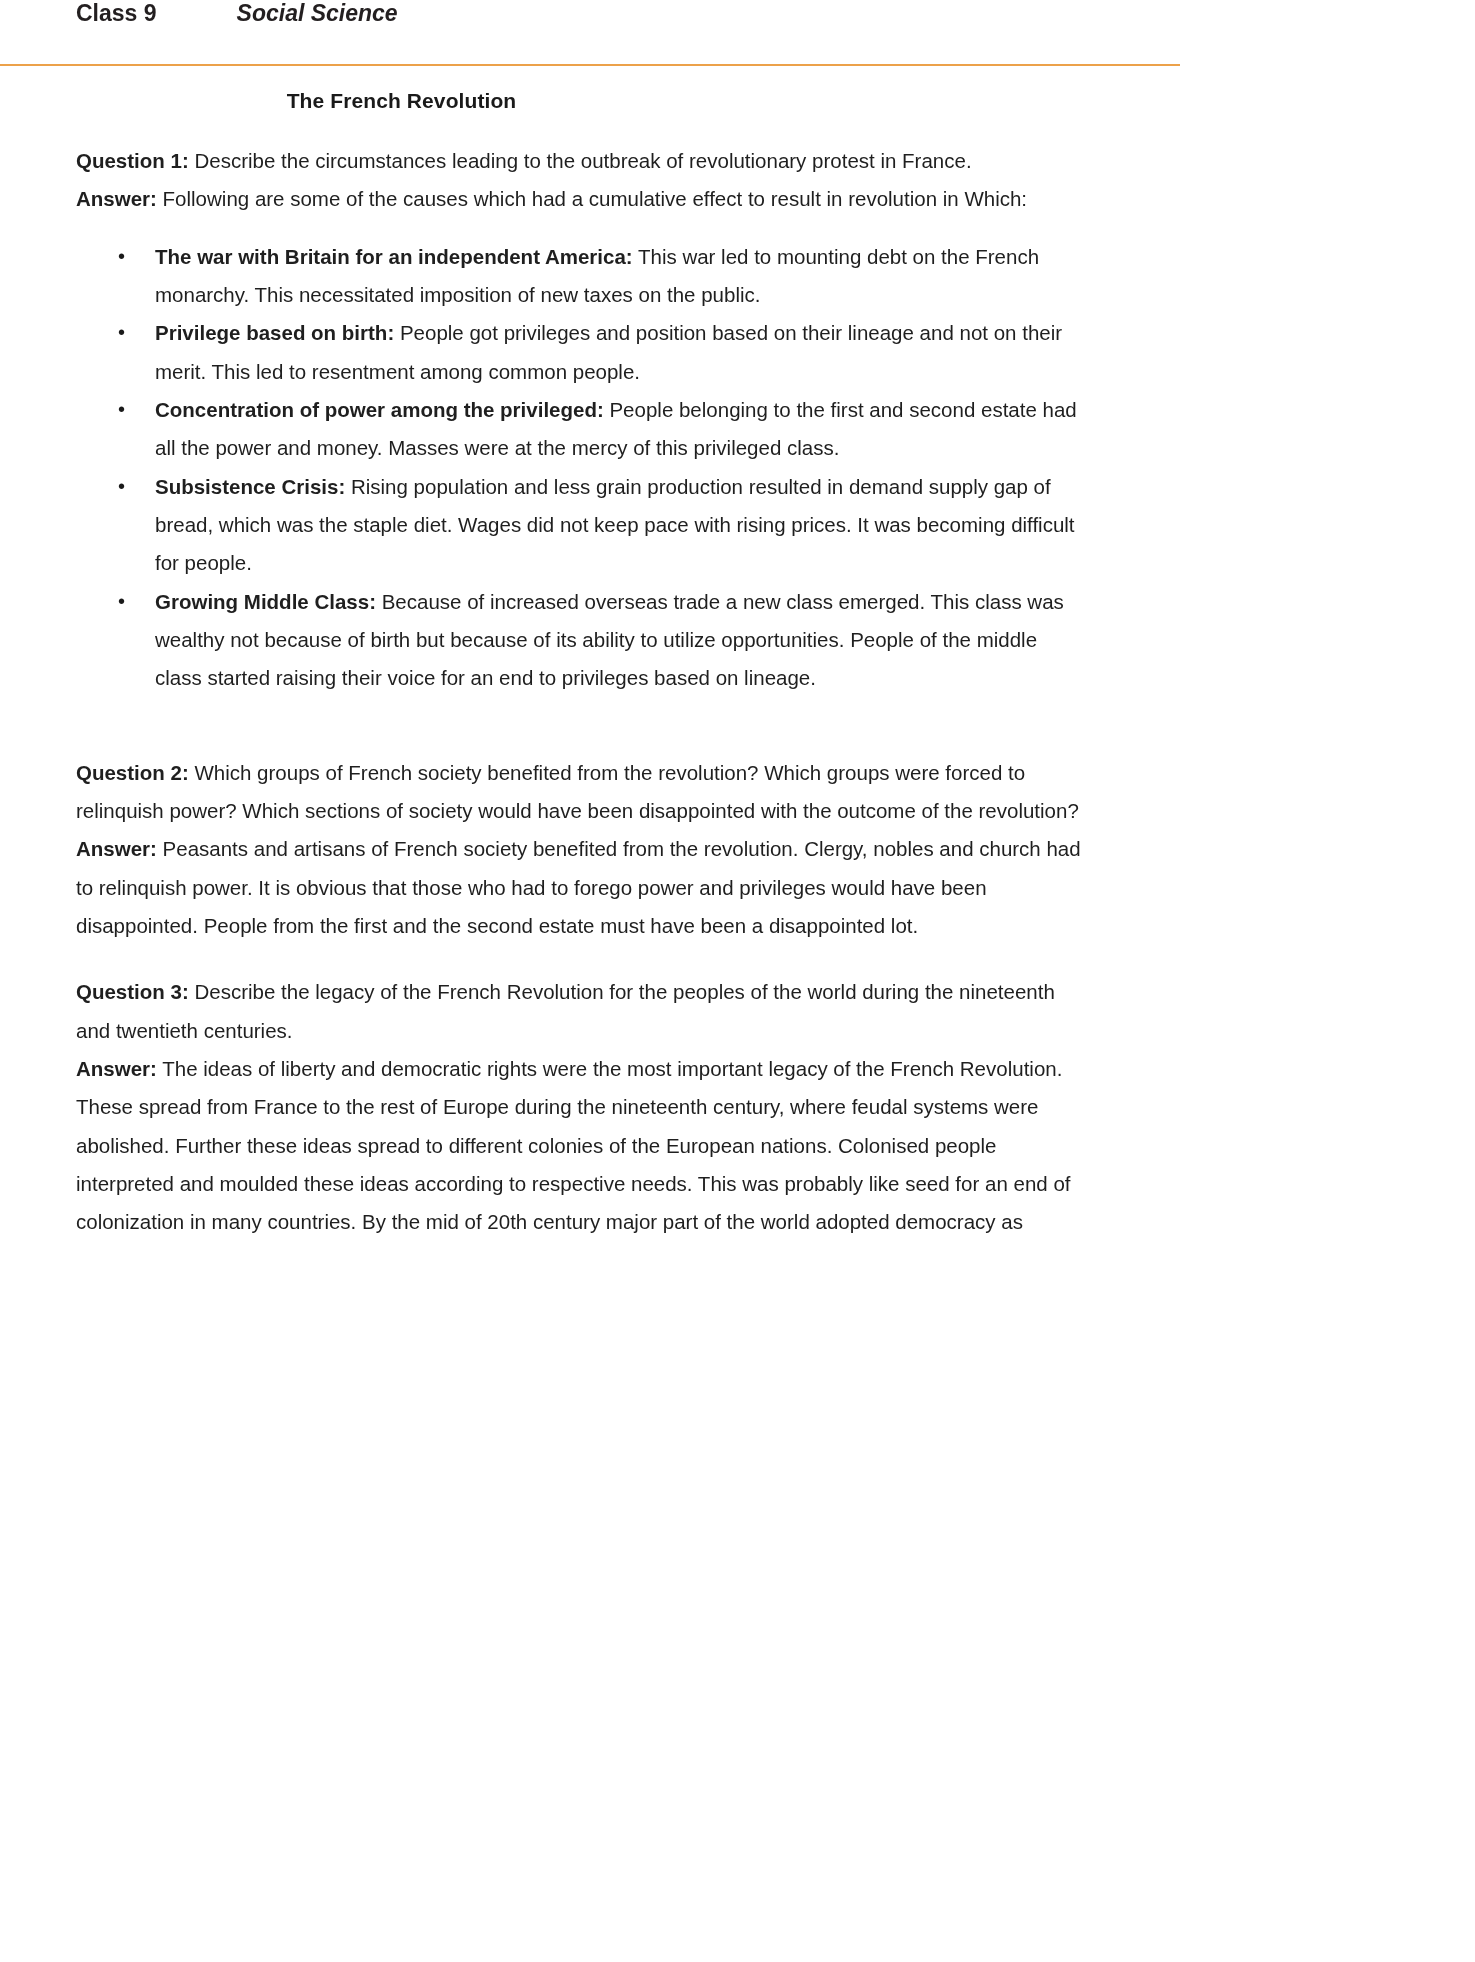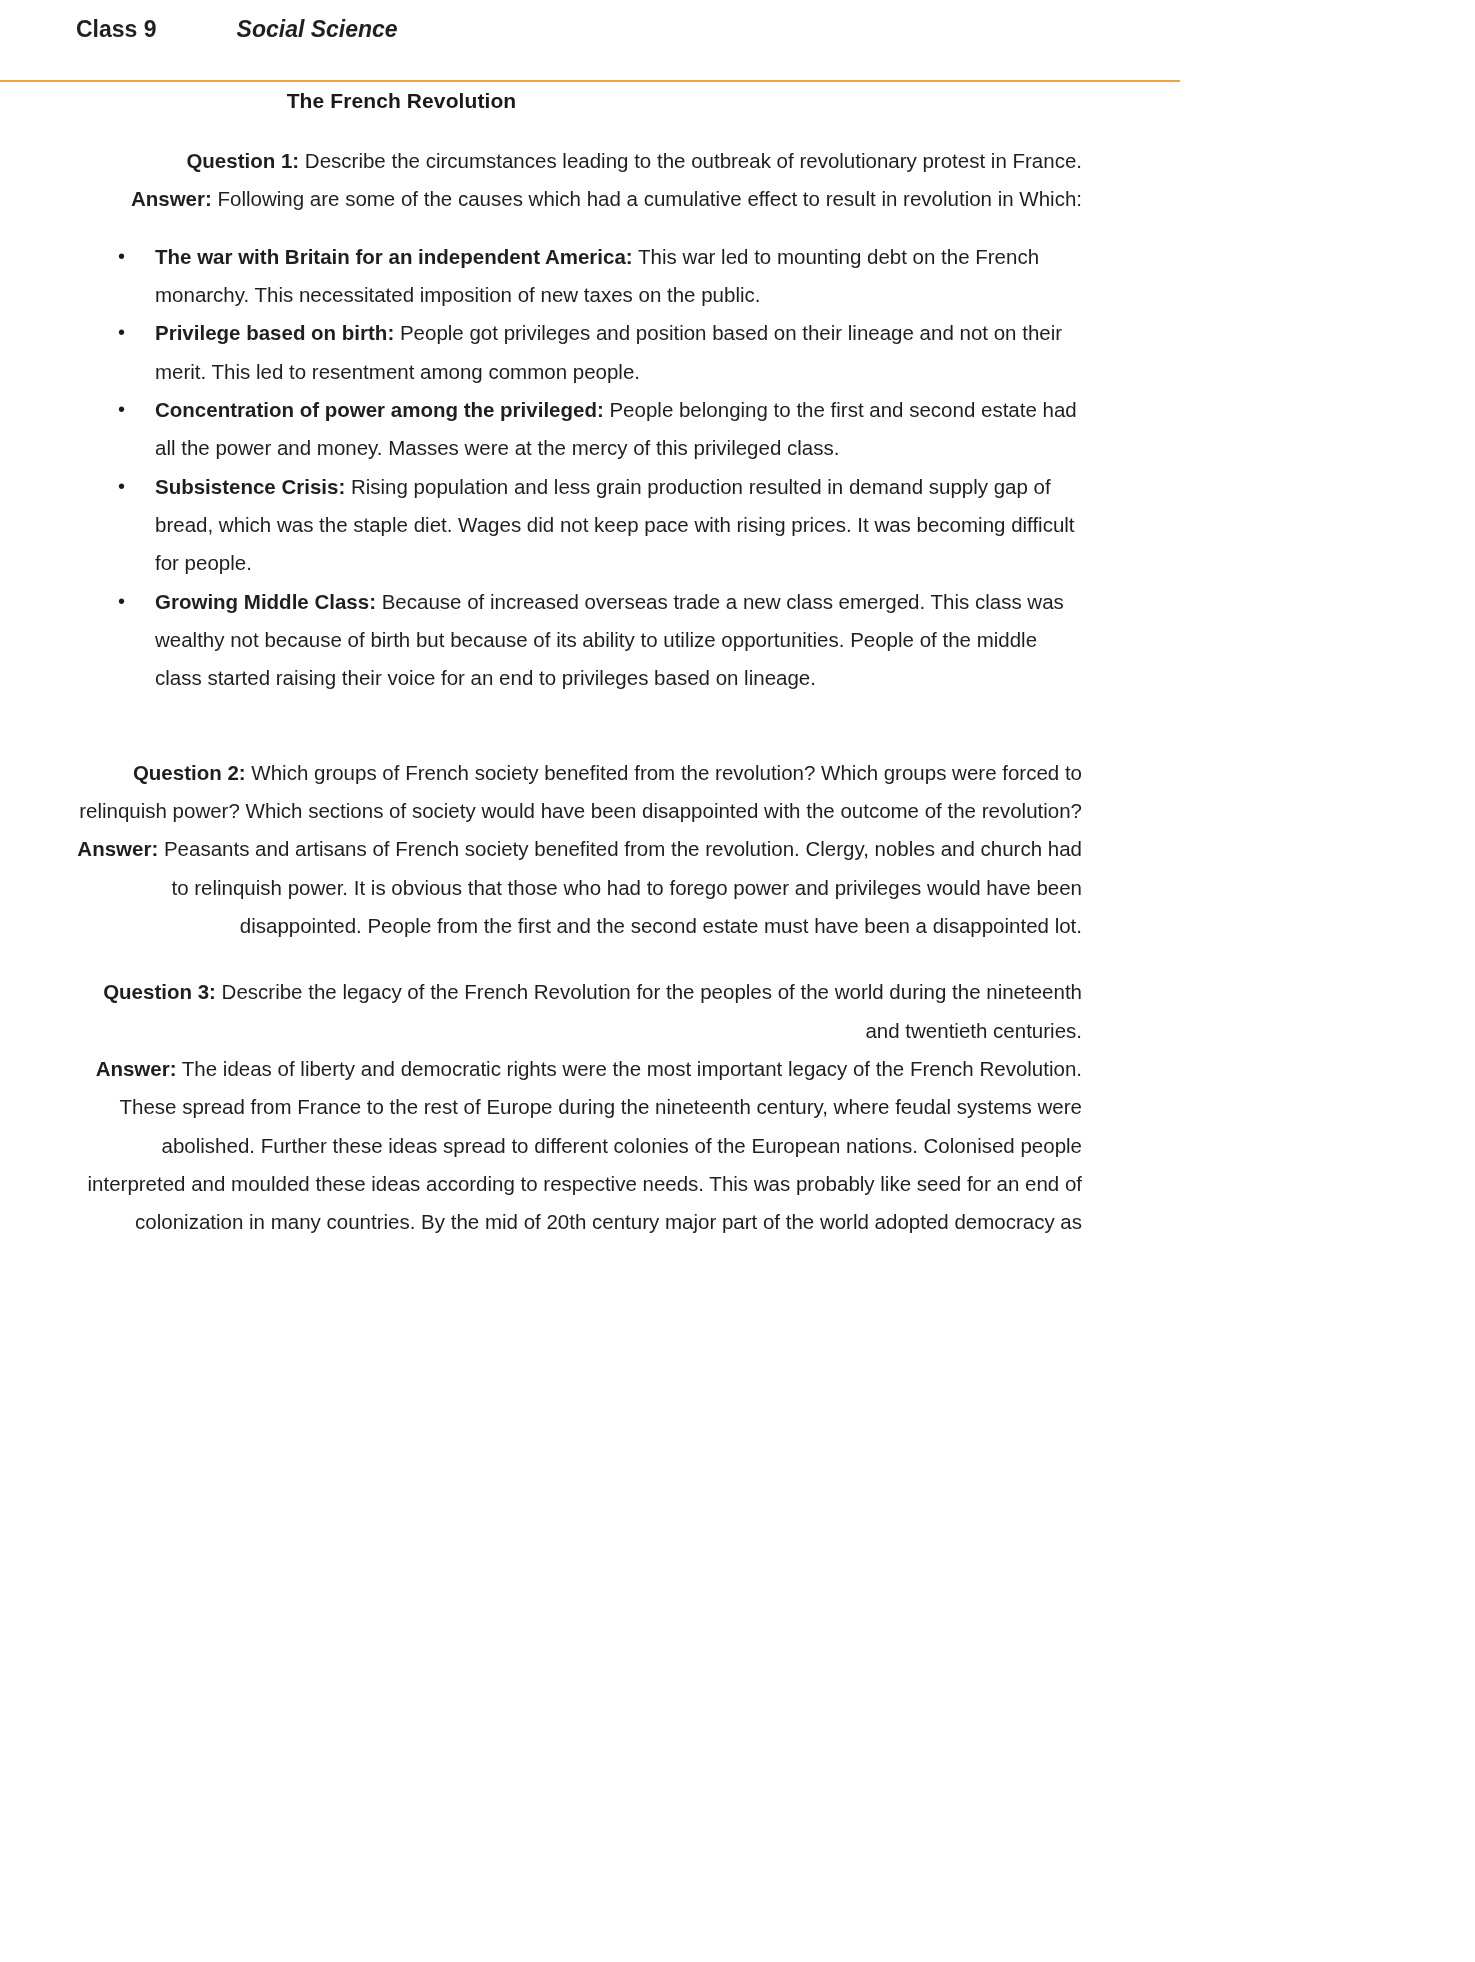--- a/index.html
+++ b/index.html
@@ -18,21 +18,21 @@
     position: relative;
     width: 1475px;
     height: 1962px;
     background: #ffffff;
   }
 
   
   .doc-header {
     position: absolute;
     left: 0;
-    top: 16px;
+    top: 0;
     width: 1180px;
     padding: 0;
   }
   .header-row {
     display: flex;
     align-items: baseline;
     font-size: 23px;
     font-weight: bold;
     color: #231f20;
     padding: 0 0 0 0;
@@ -72,21 +72,21 @@
     color: #1a1a1a;
     margin: 14px 0 0 0;
     padding-right: 355px;
     letter-spacing: 0.1px;
   }
   p.para {
     font-size: 20.5px;
     line-height: 1.87;
     margin: 0;
     color: #1f1f1f;
-    text-align: right;
+    text-align: left;
   }
   .gap-lg { height: 29px; }
   .gap-md { height: 28px; }
   b, .b { font-weight: bold; }
 
   ul.bullets {
     list-style: none;
     margin: 19px 0 0 0;
     padding: 0;
   }

